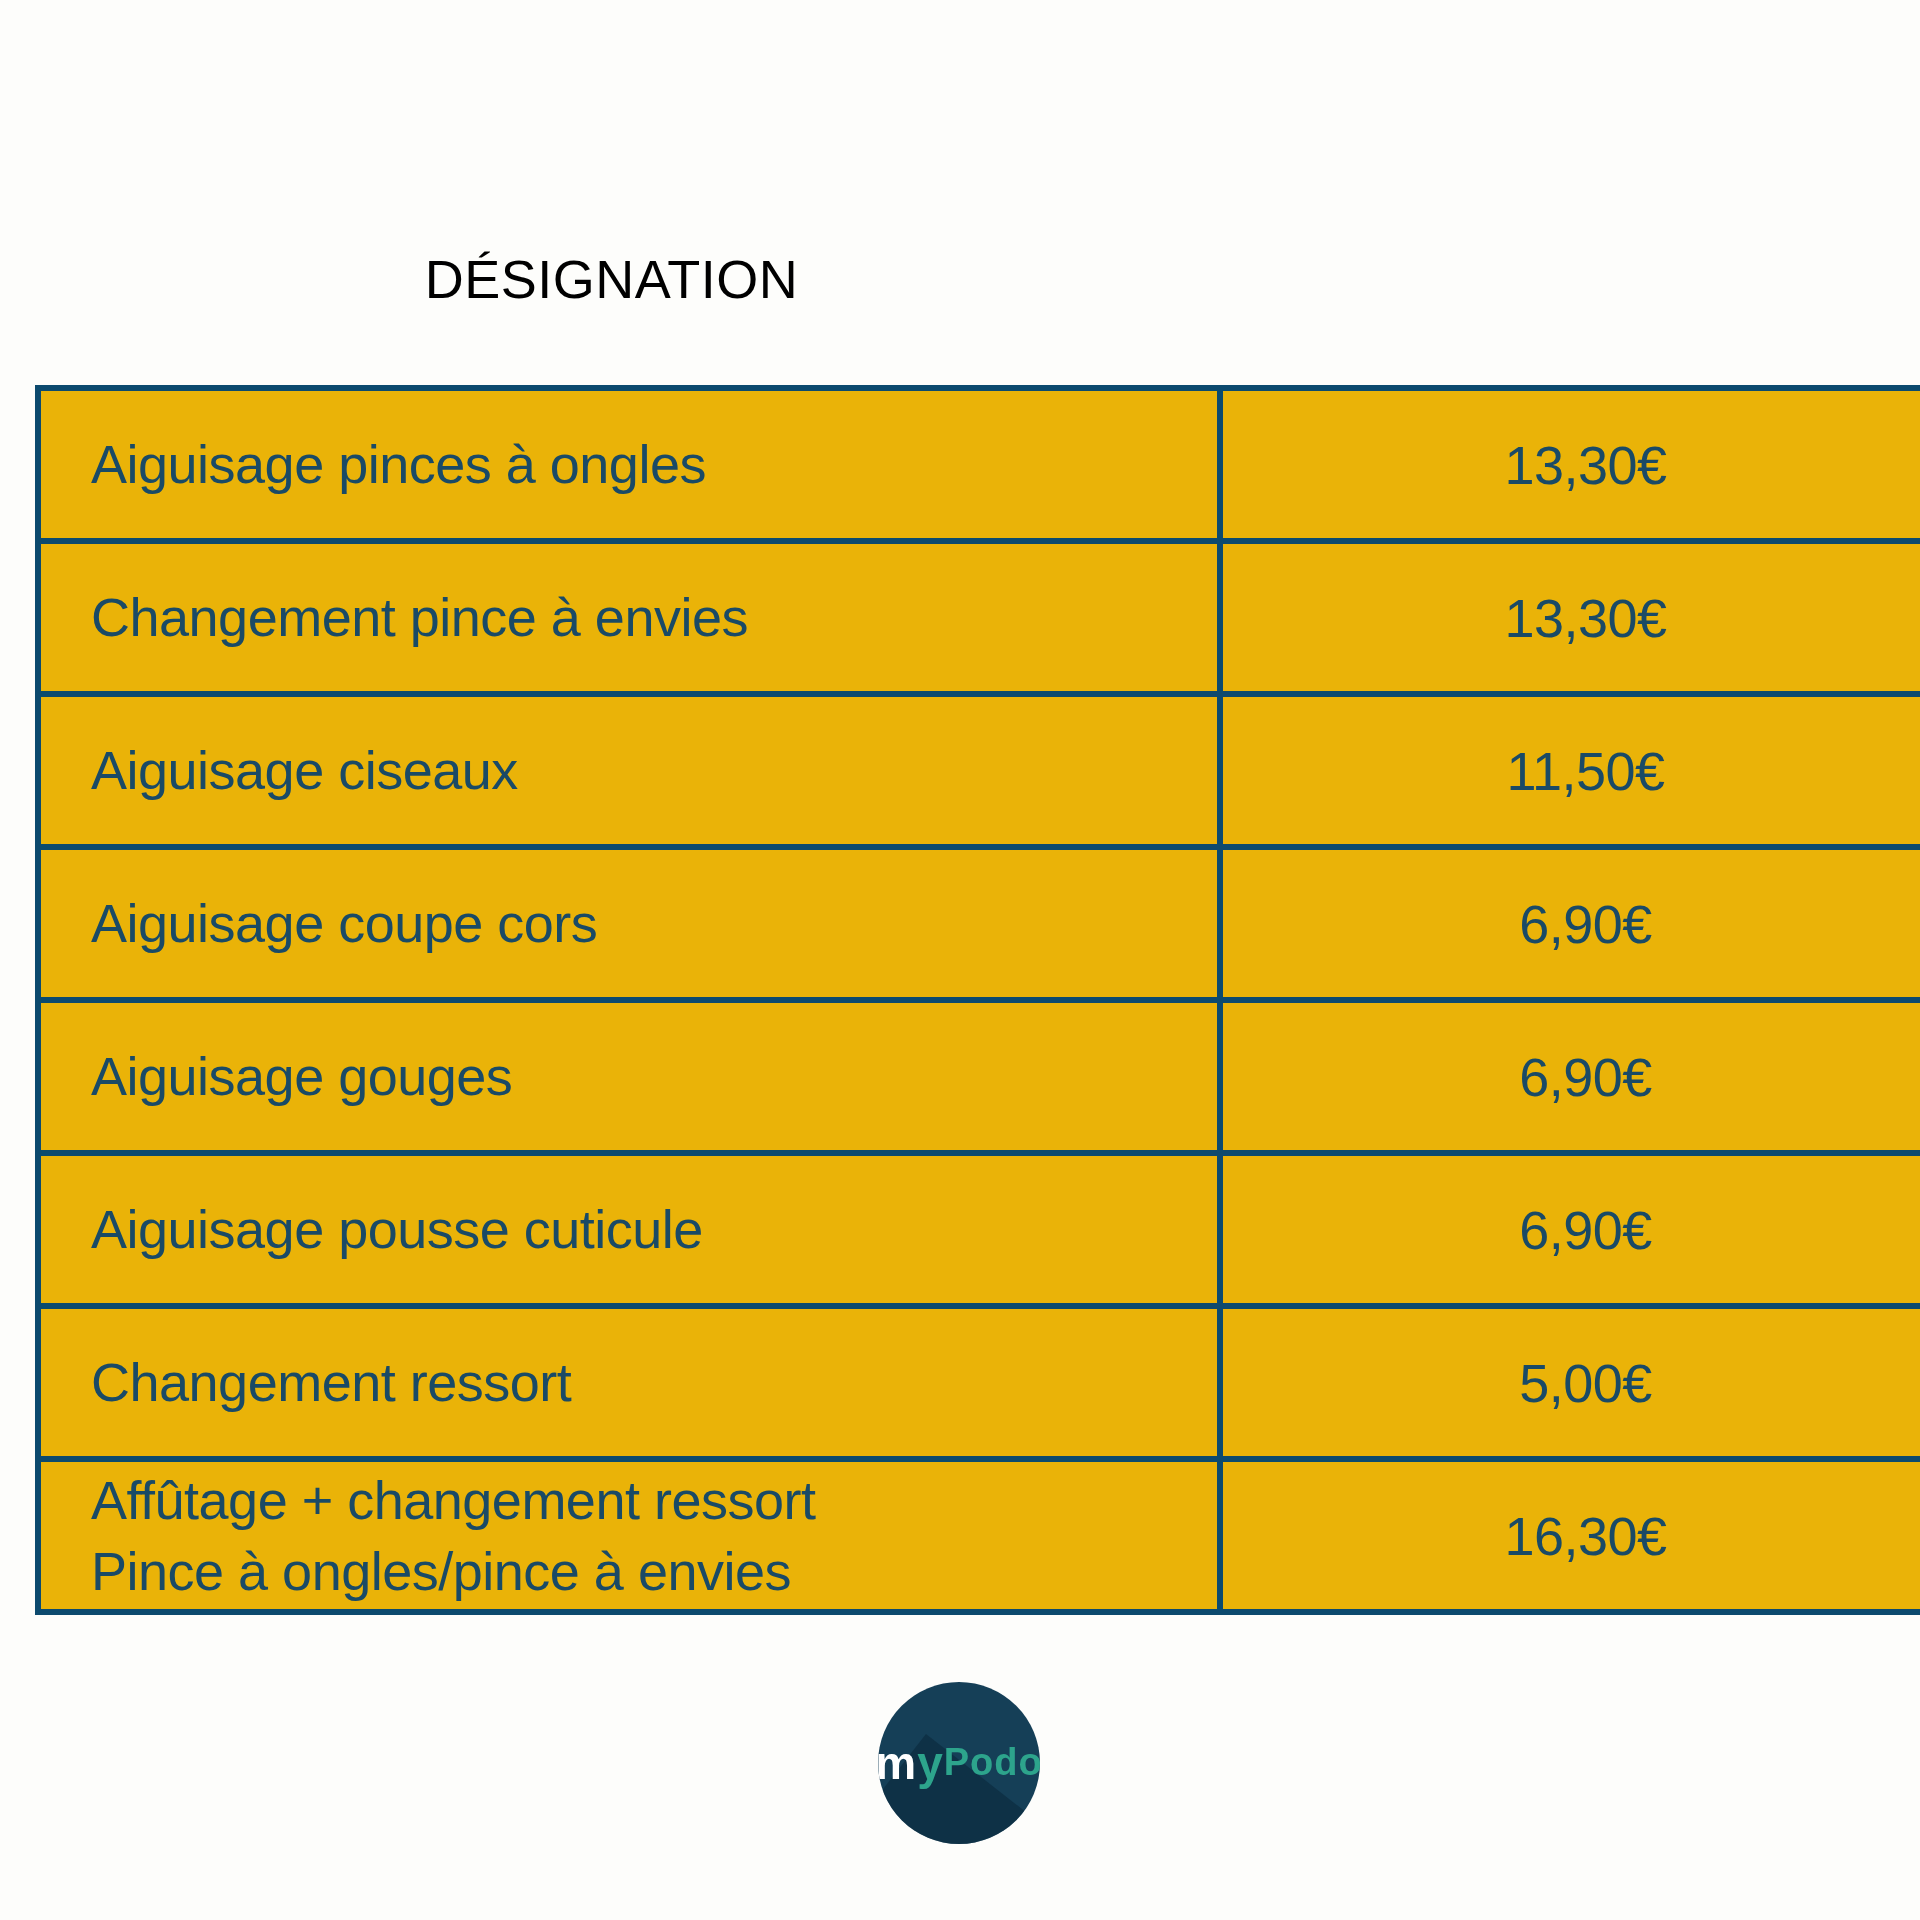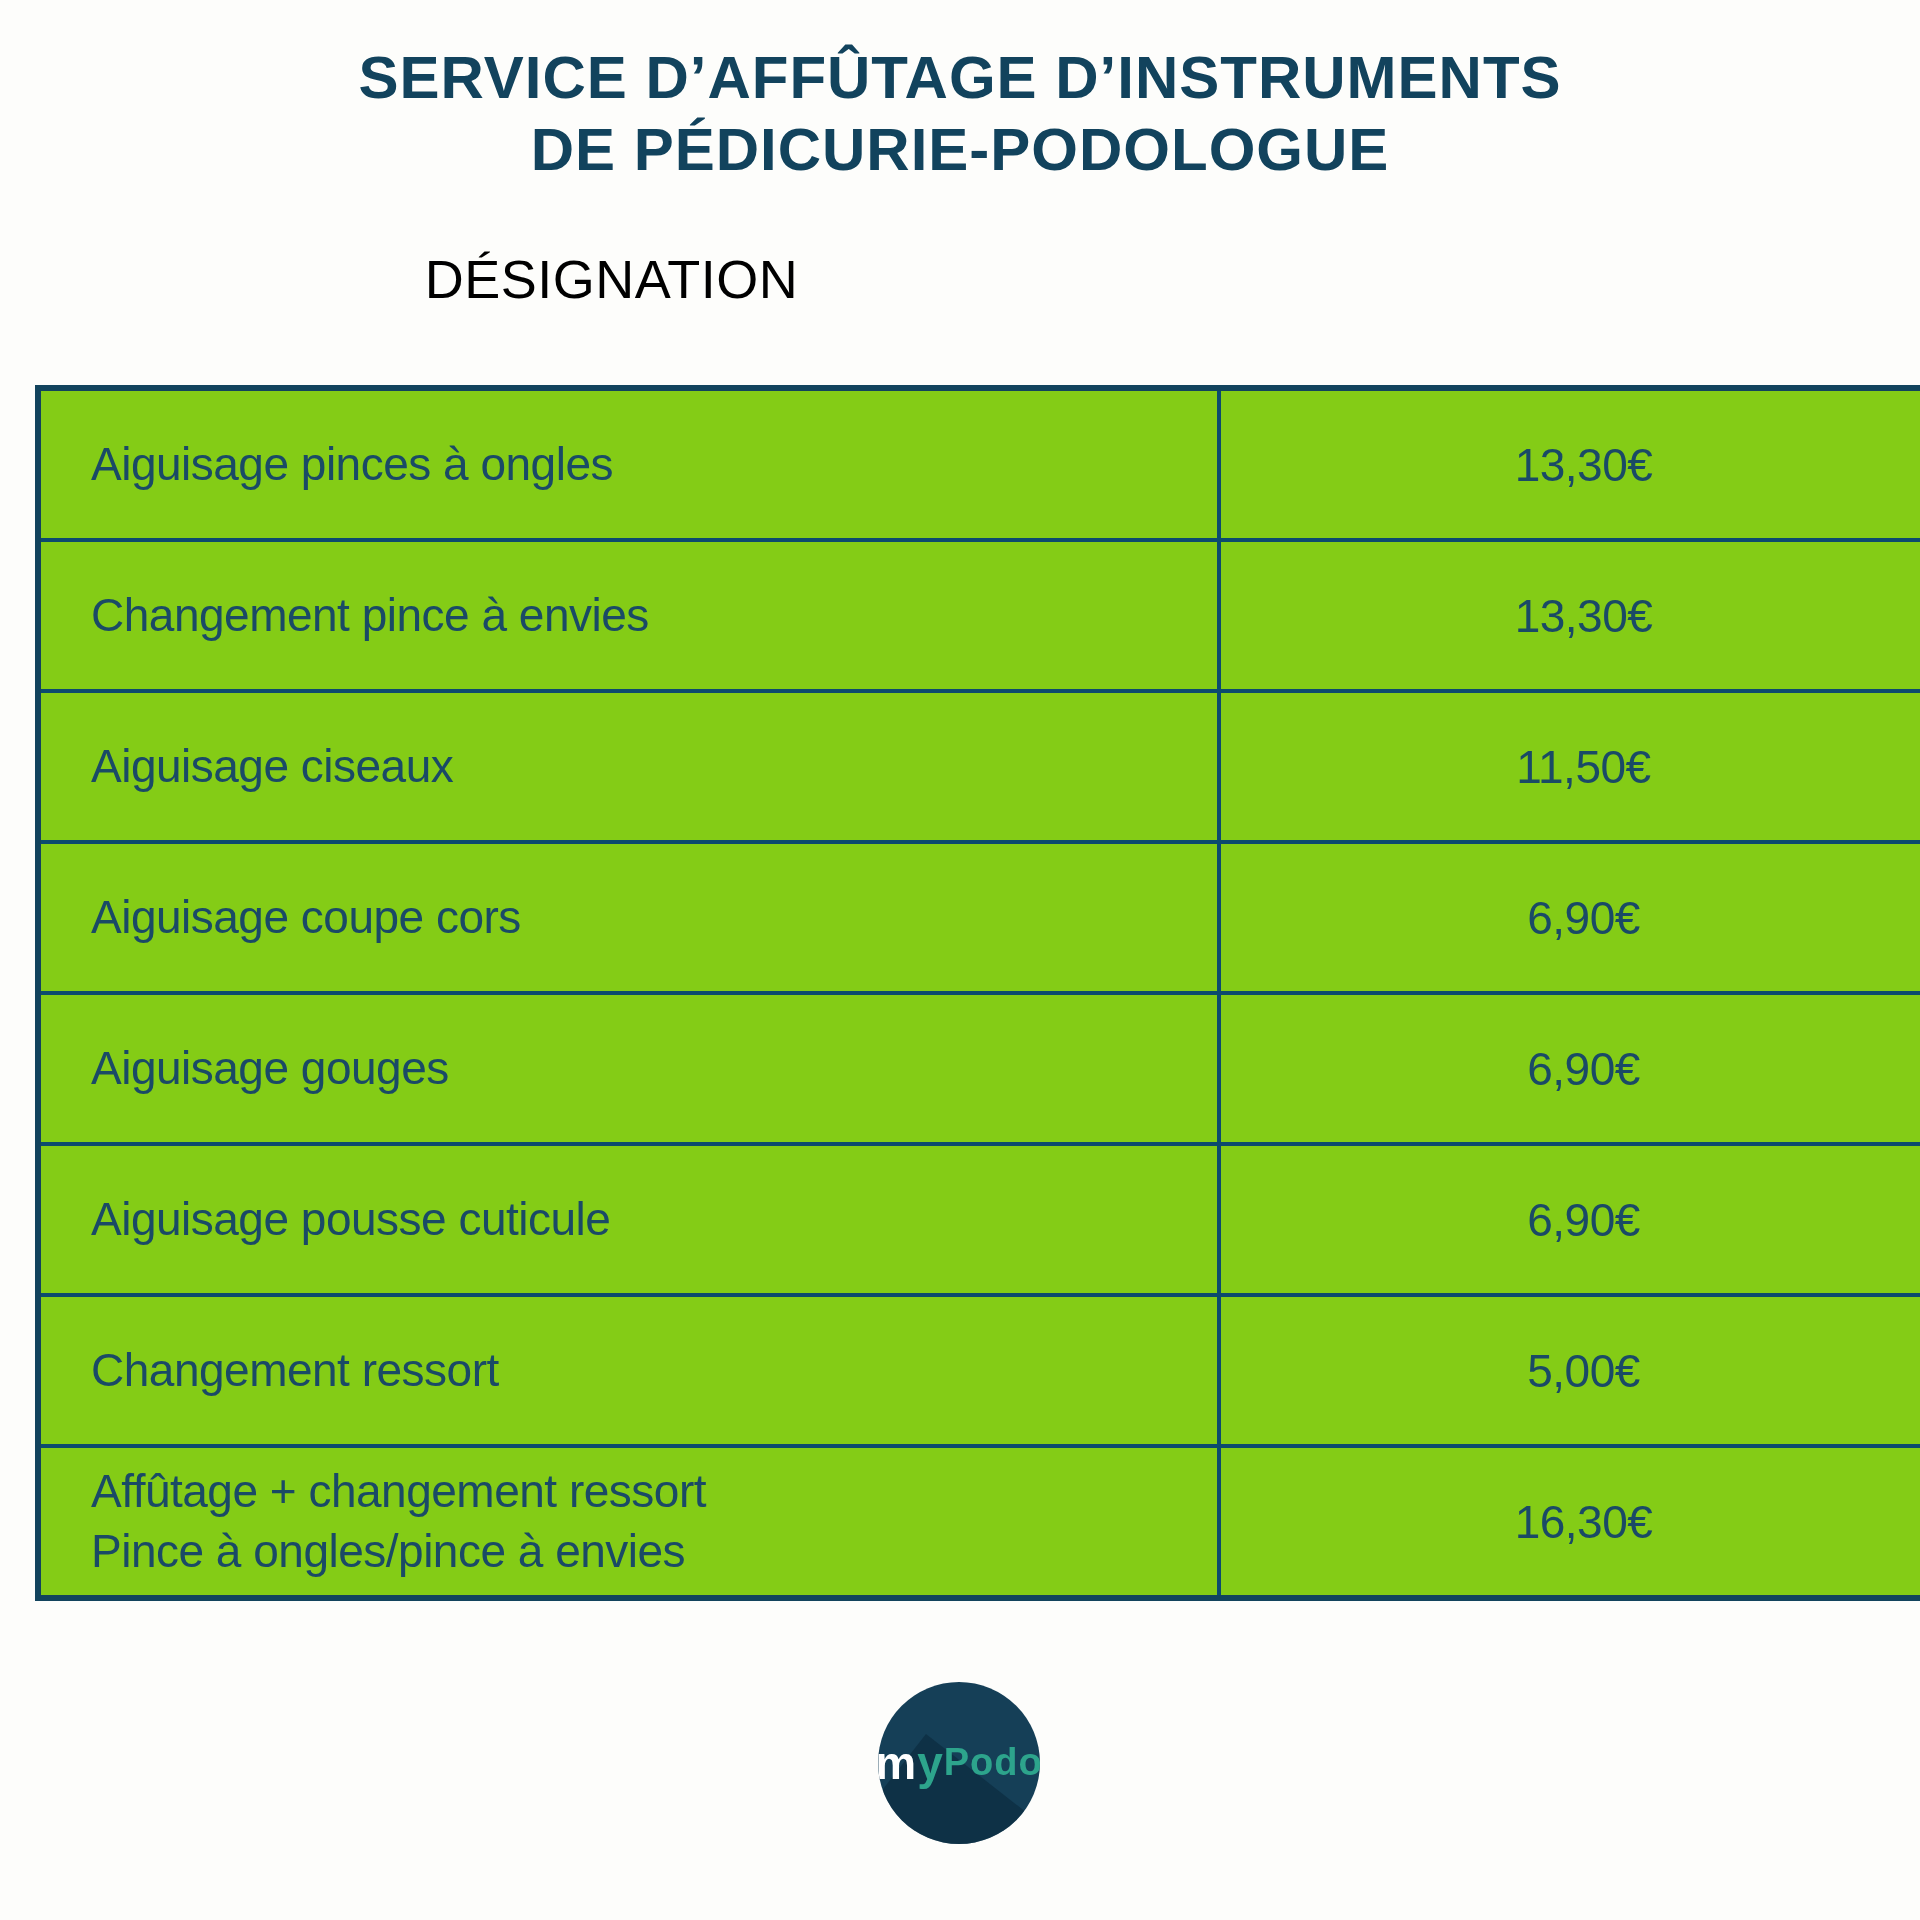--- a/index.html
+++ b/index.html
@@ -50,25 +50,25 @@
   table.price-table {
     position: absolute;
     top: 385px;
     left: 35px;
     width: 1850px;
     border-collapse: collapse;
     table-layout: fixed;
     border: 6px solid #12435d;
   }
   table.price-table td {
-    border: 4px solid #0c4a6e;
-    background: #84cc16;
+    border: 6px solid #0c4a6e;
+    background: #eab308;
     height: 145px;
     vertical-align: middle;
-    font-size: 46px;
+    font-size: 54px;
     color: #1a4a66;
     letter-spacing: -0.5px;
   }
   td.designation-cell {
     width: 1106px;
     padding-left: 50px;
     padding-right: 20px;
     text-align: left;
     white-space: pre-line;
     line-height: 1.3;
@@ -113,24 +113,20 @@
   .logo .row-my { font-size: 46px; letter-spacing: 1px; }
   .logo .m { color: #ffffff; }
   .logo .y { color: #2da48c; }
   .logo .row-podo { font-size: 38px; color: #2da48c; letter-spacing: 1px; }
 </style>
 </head>
 <body>
 
 <div id="page">
 
-  <div class="title">
-    <div>SERVICE D’AFFÛTAGE D’INSTRUMENTS</div>
-    <div>DE PÉDICURIE-PODOLOGUE</div>
-  </div>
 
   <div class="col-headers">
     <div class="col-header designation">DÉSIGNATION</div>
   </div>
 
   <table class="price-table">
     <tbody>
       <tr>
         <td class="designation-cell">Aiguisage pinces à ongles</td>
         <td class="price-cell">13,30€</td>

